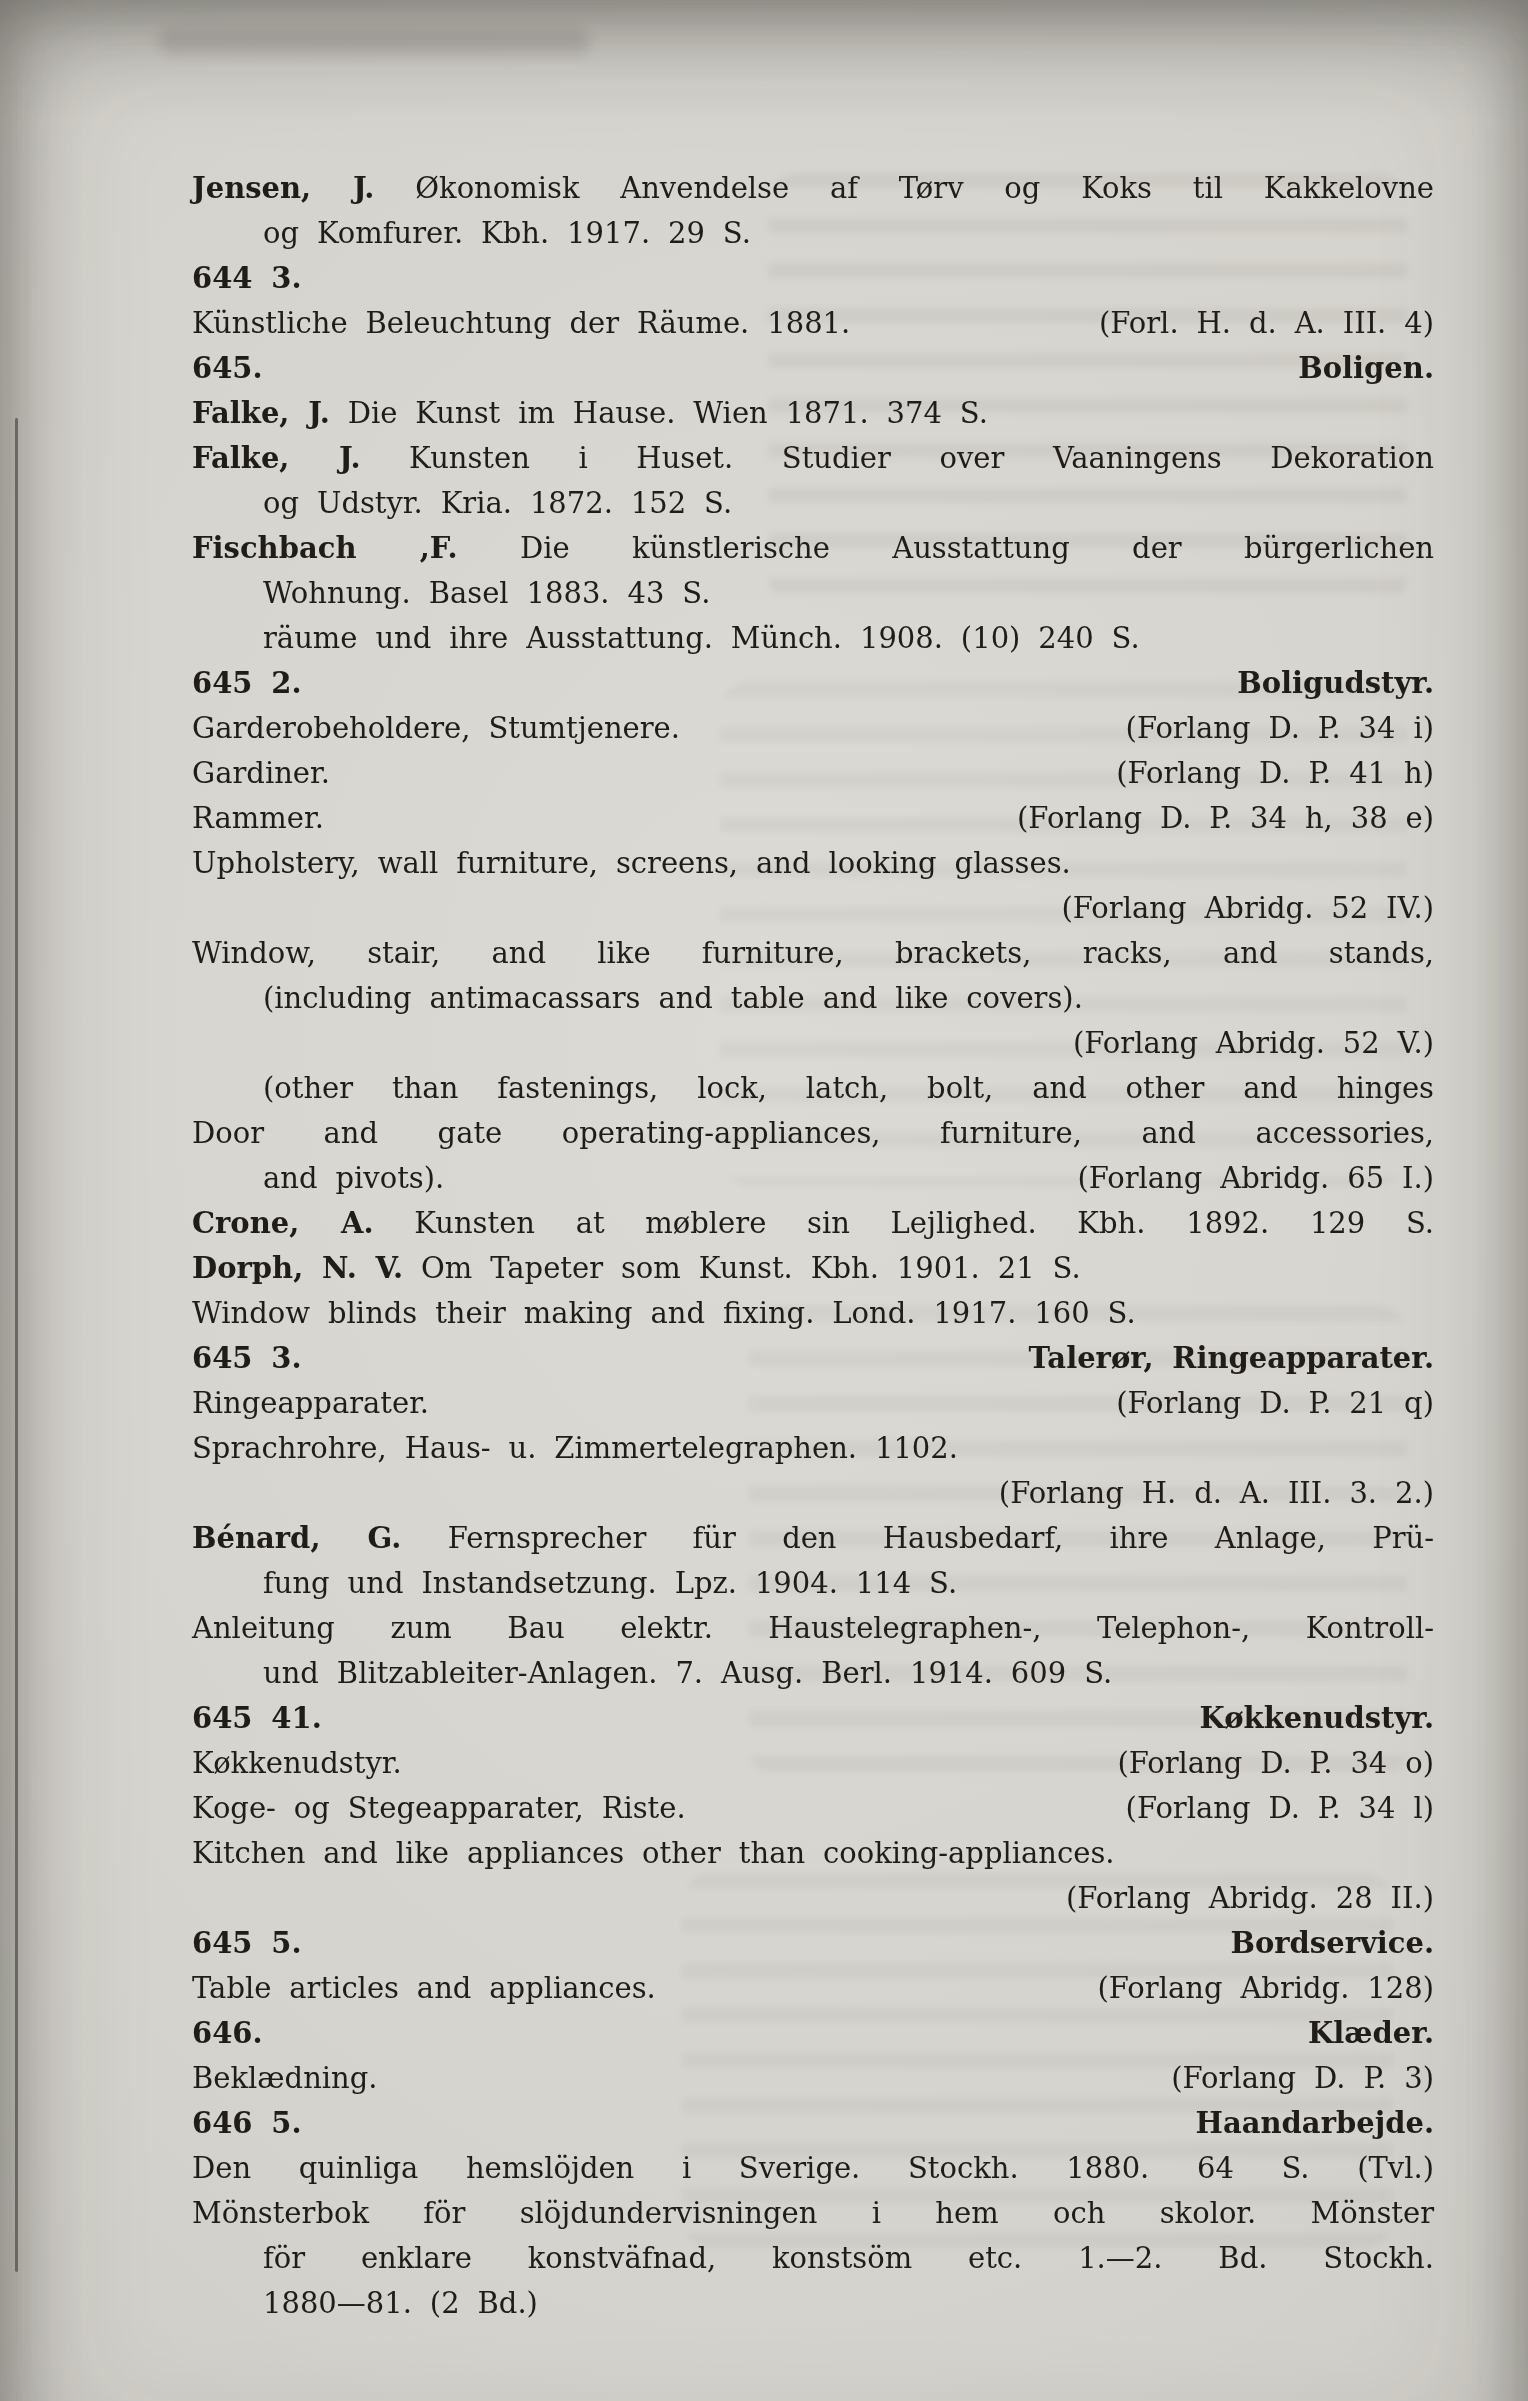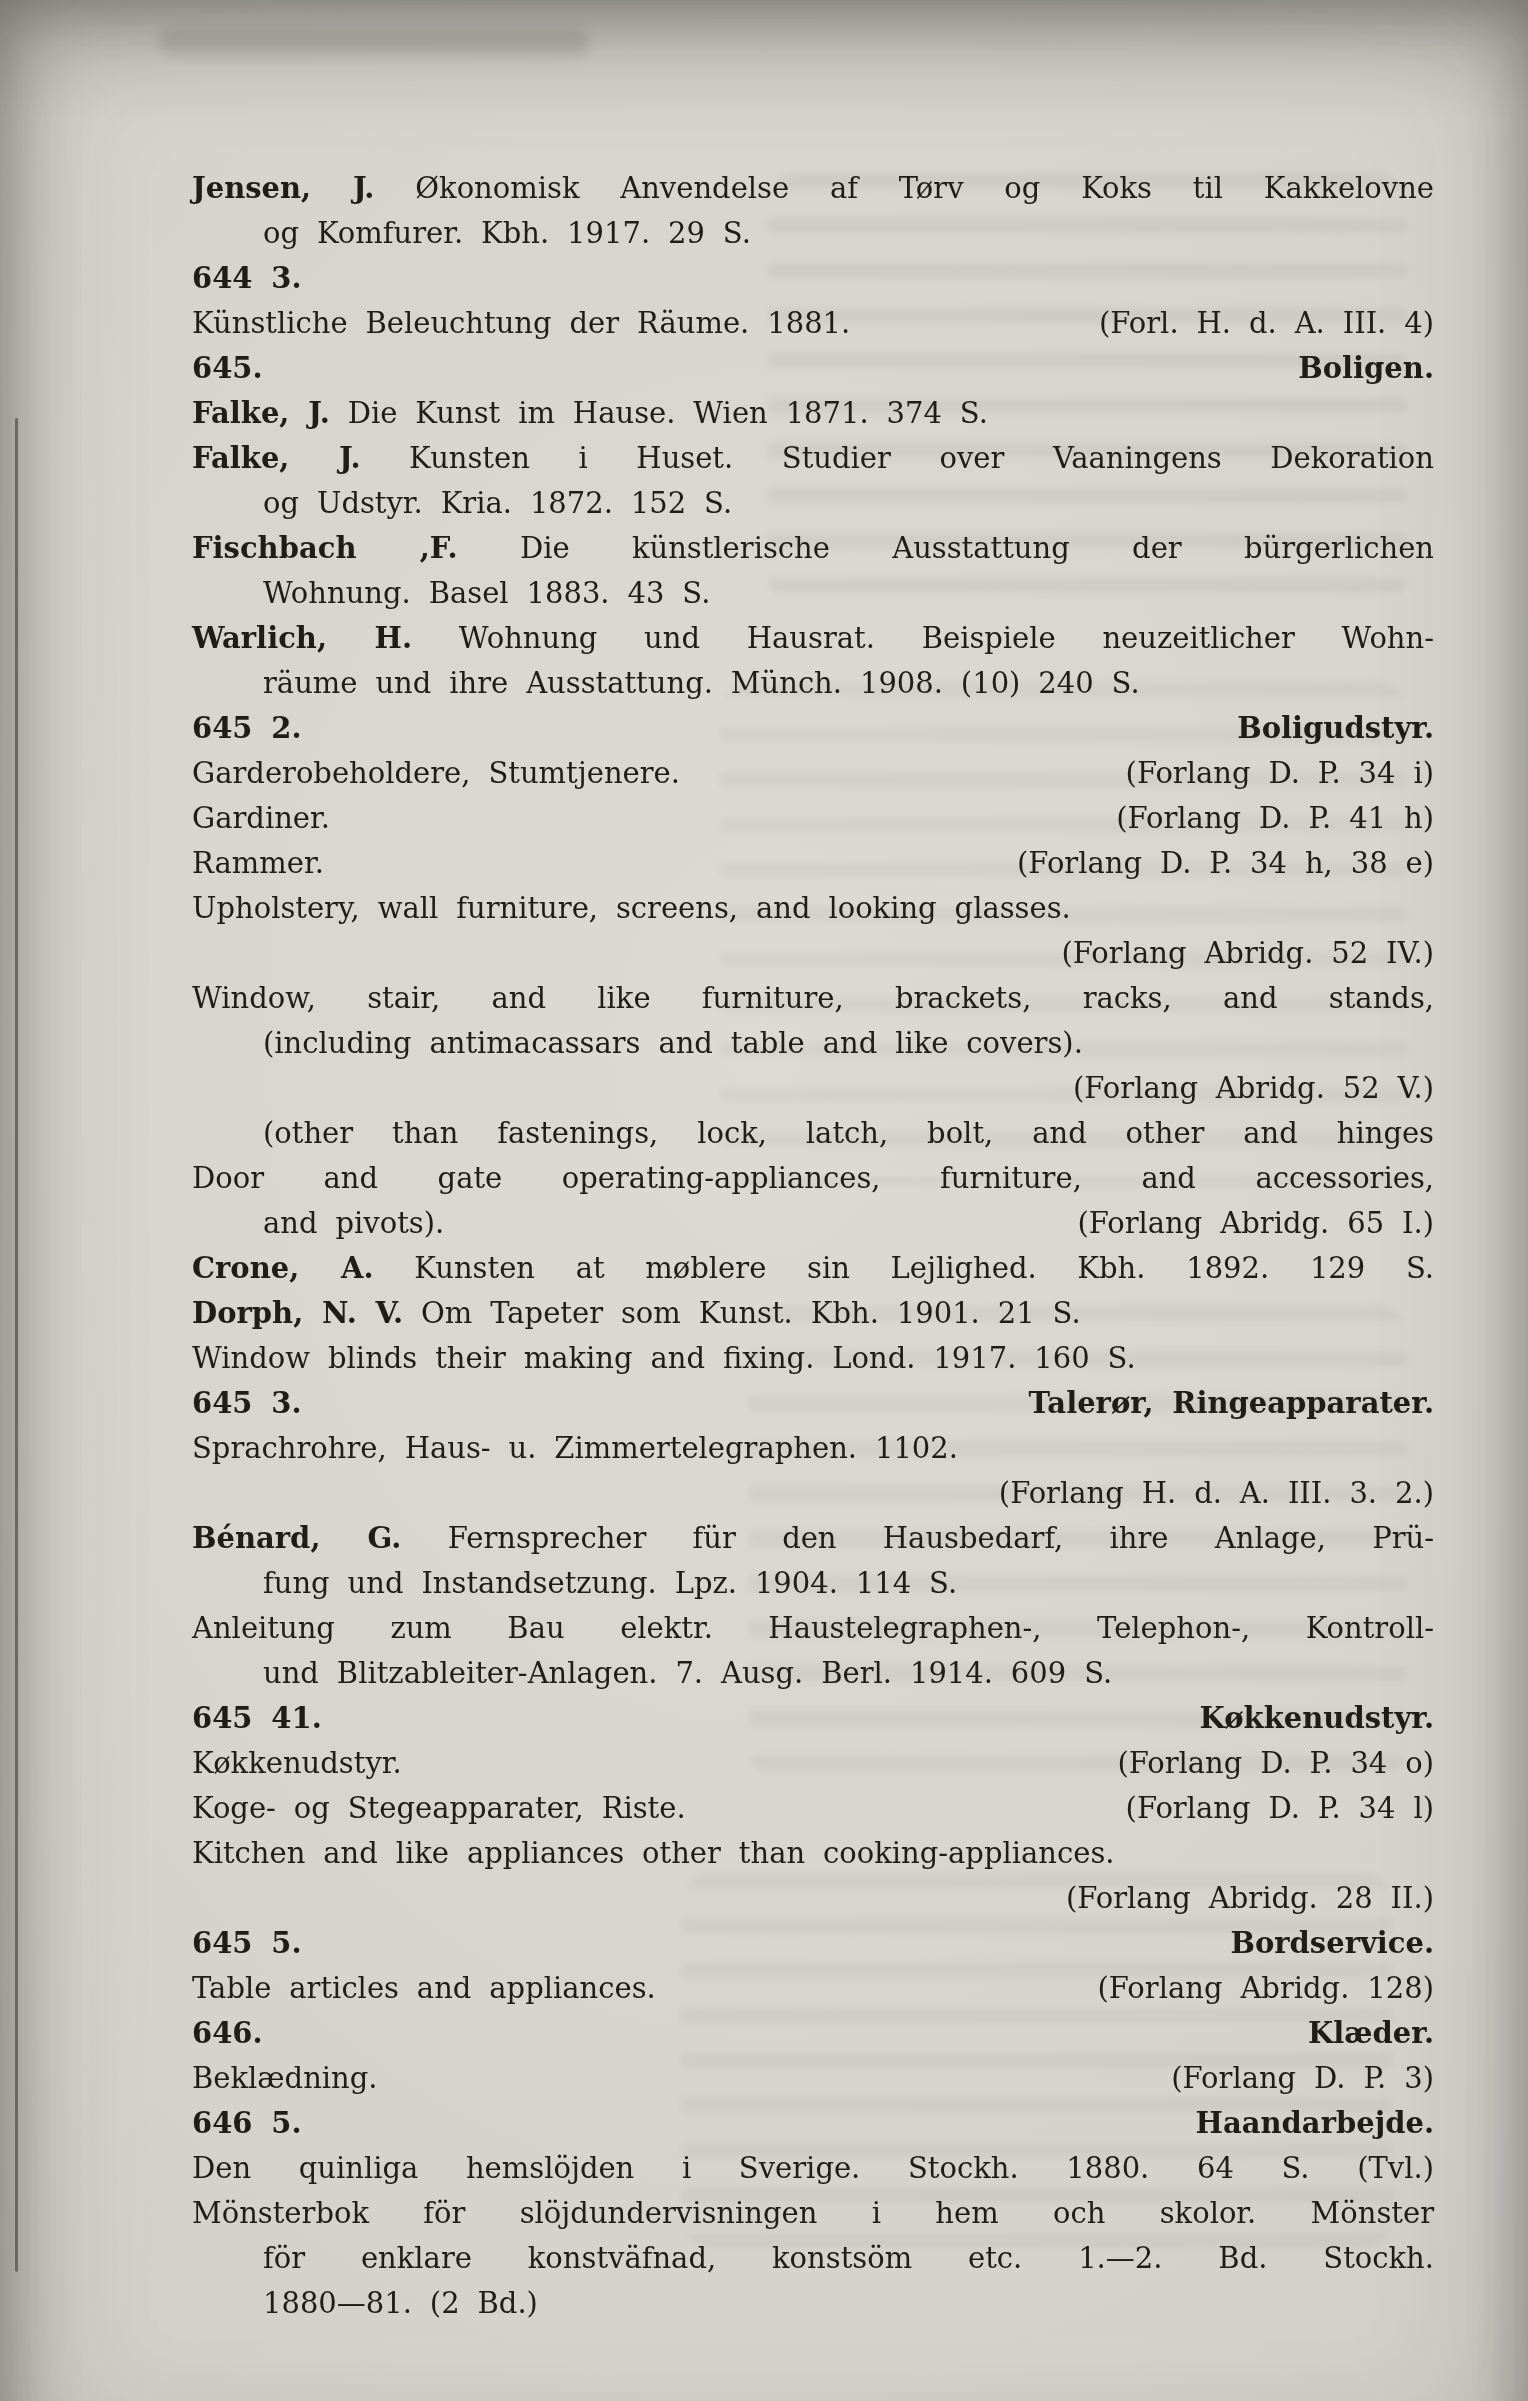--- a/index.html
+++ b/index.html
@@ -84,21 +84,20 @@
         </div>
         <div class="line split">
           <span class="lgroup"><b class="lbl">645.</b></span>
           <span class="rgroup"><b class="rtitle">Boligen.</b></span>
         </div>
         <div class="line"><span class="lgroup"><b class="lbl">Falke, J.</b><span class="sep"> </span><span class="txt">Die Kunst im Hause. Wien 1871. 374 S.</span></span></div>
         <div class="line fill"><span class="lgroup"><b class="lbl">Falke, J.</b><span class="sep"> </span><span class="txt">Kunsten i Huset. Studier over Vaaningens Dekoration</span></span></div>
         <div class="line indent"><span class="lgroup"><span class="txt">og Udstyr. Kria. 1872. 152 S.</span></span></div>
         <div class="line fill"><span class="lgroup"><b class="lbl">Fischbach ,F.</b><span class="sep"> </span><span class="txt">Die künstlerische Ausstattung der bürgerlichen</span></span></div>
         <div class="line indent"><span class="lgroup"><span class="txt">Wohnung. Basel 1883. 43 S.</span></span></div>
-        <div class="line fill"><span class="lgroup"><b class="lbl">Warlich, H.</b><span class="sep"> </span><span class="txt">Wohnung und Hausrat. Beispiele neuzeitlicher Wohn-</span></span></div>
         <div class="line indent"><span class="lgroup"><span class="txt">räume und ihre Ausstattung. Münch. 1908. (10) 240 S.</span></span></div>
         <div class="line split">
           <span class="lgroup"><b class="lbl">645 2.</b></span>
           <span class="rgroup"><b class="rtitle">Boligudstyr.</b></span>
         </div>
         <div class="line split">
           <span class="lgroup"><span class="txt">Garderobeholdere, Stumtjenere.</span></span>
           <span class="rgroup"><span class="ref">(Forlang D. P. 34 i)</span></span>
         </div>
         <div class="line split">
@@ -125,20 +124,24 @@
         <div class="line indent split">
           <span class="lgroup"><span class="txt">and pivots).</span></span>
           <span class="rgroup"><span class="ref">(Forlang Abridg. 65 I.)</span></span>
         </div>
         <div class="line fill"><span class="lgroup"><b class="lbl">Crone, A.</b><span class="sep"> </span><span class="txt">Kunsten at møblere sin Lejlighed. Kbh. 1892. 129 S.</span></span></div>
         <div class="line"><span class="lgroup"><b class="lbl">Dorph, N. V.</b><span class="sep"> </span><span class="txt">Om Tapeter som Kunst. Kbh. 1901. 21 S.</span></span></div>
         <div class="line"><span class="lgroup"><span class="txt">Window blinds their making and fixing. Lond. 1917. 160 S.</span></span></div>
         <div class="line split">
           <span class="lgroup"><b class="lbl">645 3.</b></span>
           <span class="rgroup"><b class="rtitle">Talerør, Ringeapparater.</b></span>
+        </div>
+        <div class="line split">
+          <span class="lgroup"><span class="txt">Ringeapparater.</span></span>
+          <span class="rgroup"><span class="ref">(Forlang D. P. 21 q)</span></span>
         </div>
         <div class="line"><span class="lgroup"><span class="txt">Sprachrohre, Haus- u. Zimmertelegraphen. 1102.</span></span></div>
         <div class="line split">
           <span class="lgroup"></span>
           <span class="rgroup"><span class="ref">(Forlang H. d. A. III. 3. 2.)</span></span>
         </div>
         <div class="line fill"><span class="lgroup"><b class="lbl">Bénard, G.</b><span class="sep"> </span><span class="txt">Fernsprecher für den Hausbedarf, ihre Anlage, Prü-</span></span></div>
         <div class="line indent"><span class="lgroup"><span class="txt">fung und Instandsetzung. Lpz. 1904. 114 S.</span></span></div>
         <div class="line fill"><span class="lgroup"><span class="txt">Anleitung zum Bau elektr. Haustelegraphen-, Telephon-, Kontroll-</span></span></div>
         <div class="line indent"><span class="lgroup"><span class="txt">und Blitzableiter-Anlagen. 7. Ausg. Berl. 1914. 609 S.</span></span></div>

